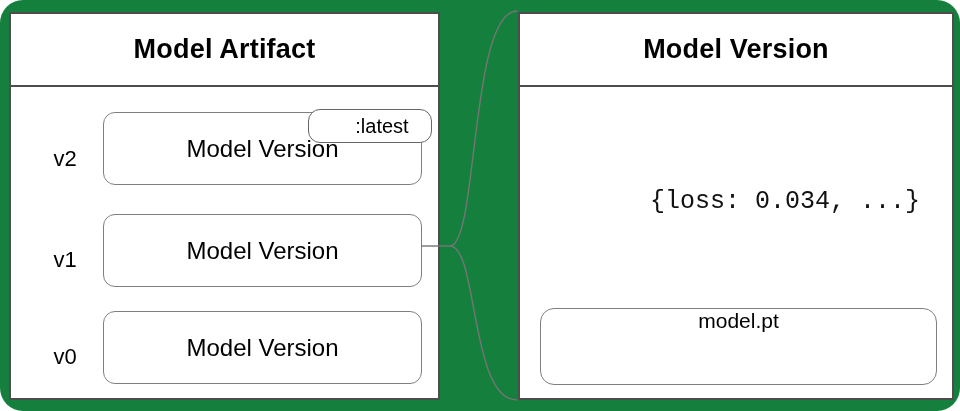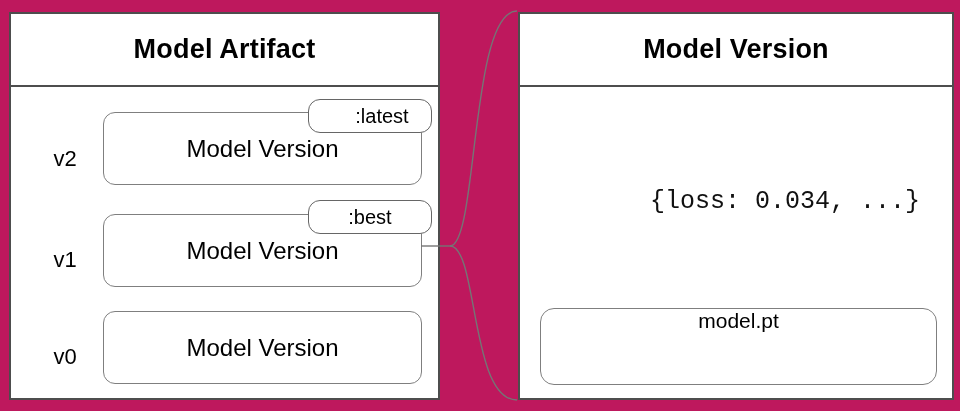--- a/index.html
+++ b/index.html
@@ -1,22 +1,23 @@
 <!DOCTYPE html>
 <html><head>
 <meta charset="utf-8">
 <style>
   html,body{margin:0;padding:0;background:#ffffff;}
   .stage{
     position:relative;
     width:960px;height:411px;
-    background:#be185d;
+    background:#15803d;
     font-family:"Liberation Sans","DejaVu Sans",sans-serif;
     color:#000000;
     overflow:hidden;
+    border-radius:23px;
   }
   .panel{
     position:absolute;
     background:#ffffff;
     border:2px solid #4d4d4d;
     box-sizing:border-box;
   }
   .panel-header{
     position:absolute;
     left:0;top:0;right:0;
@@ -91,30 +92,27 @@
 
   <div class="panel left-panel">
     <div class="panel-header">
       <span class="panel-title">Model Artifact</span>
     </div>
 
     <span class="version-label" style="left:29px;top:131px;">v2</span>
     <div class="mv-box" style="top:98px;">
       <span>Model Version</span>
     </div>
-    <div class="tag-badge" style="top:85px;padding-left:24px;">
+    <div class="tag-badge" style="top:95px;padding-left:24px;">
       <span>:latest</span>
     </div>
 
     <span class="version-label" style="left:29px;top:232px;">v1</span>
     <div class="mv-box" style="top:200px;">
       <span>Model Version</span>
-    </div>
-    <div class="tag-badge" style="top:186px;">
-      <span>:best</span>
     </div>
 
     <span class="version-label" style="left:29px;top:329px;text-align:right;">v0</span>
     <div class="mv-box" style="top:297px;">
       <span>Model Version</span>
     </div>
   </div>
 
   <div class="panel right-panel">
     <div class="panel-header">

